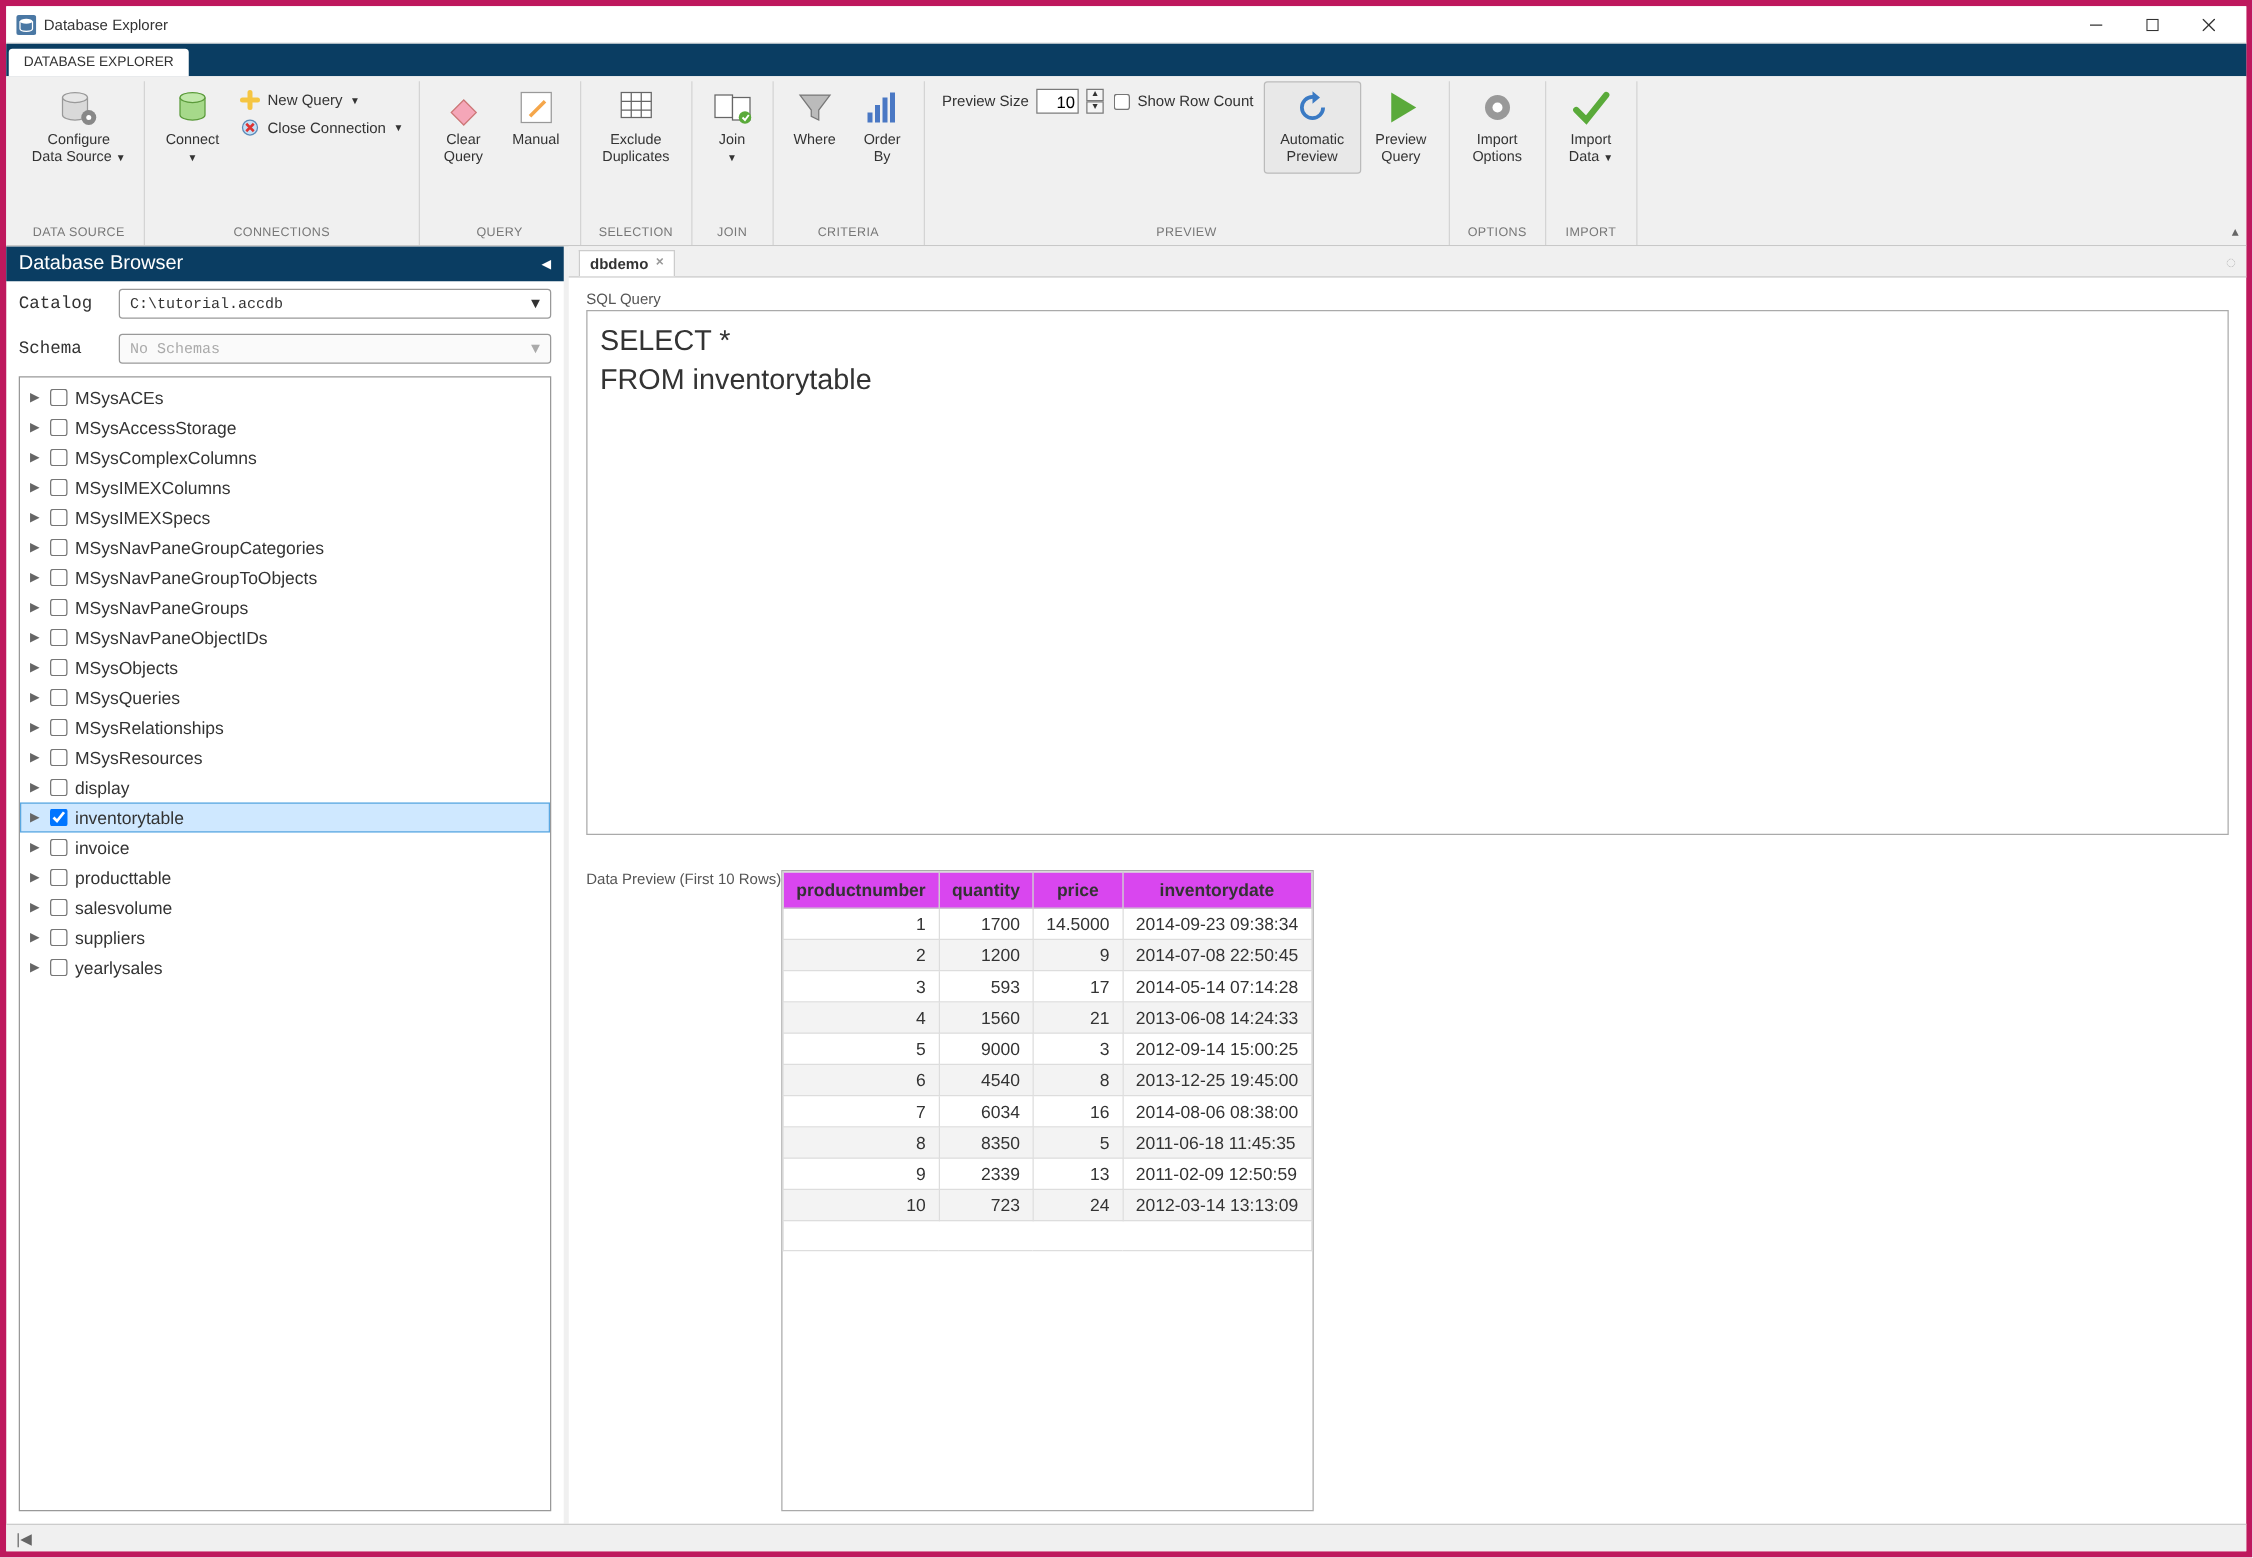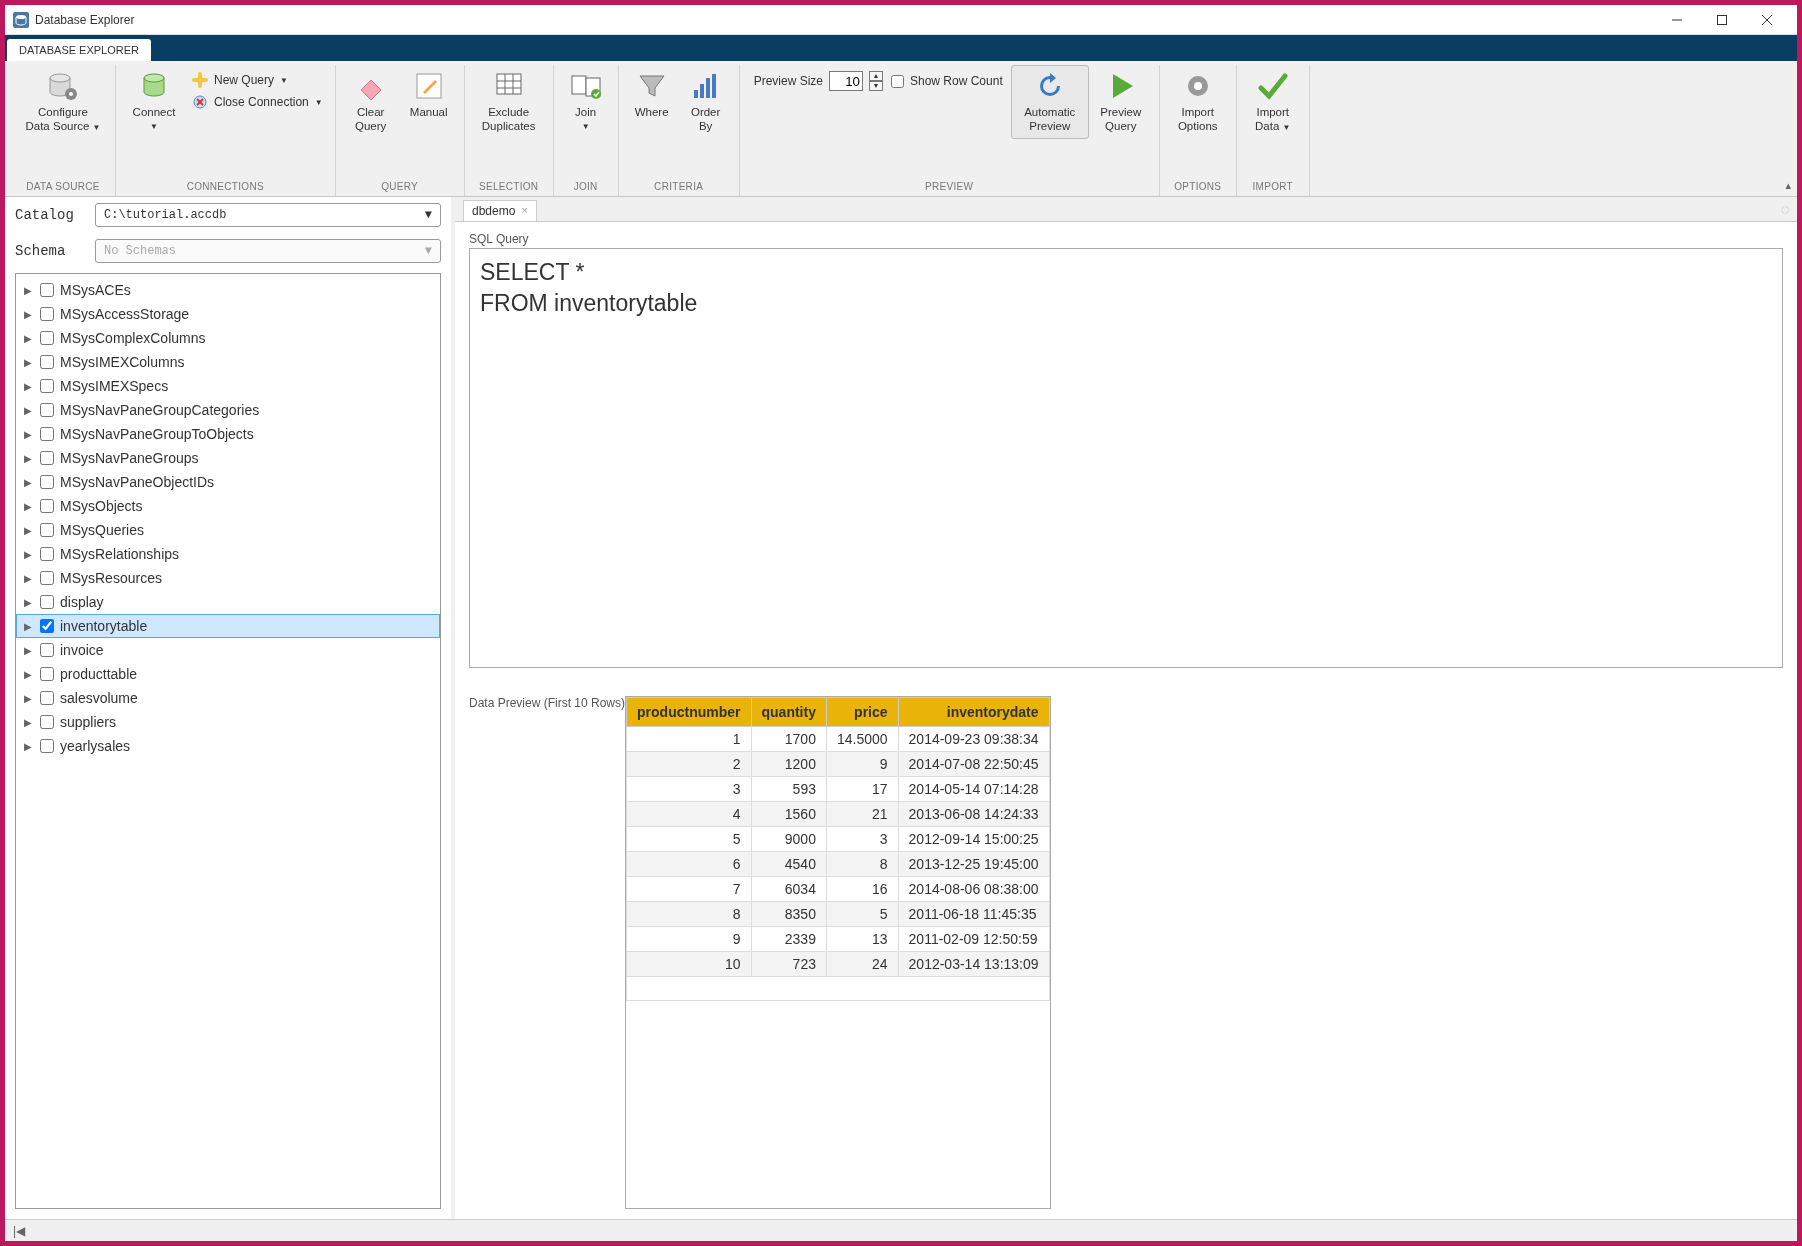--- a/index.html
+++ b/index.html
@@ -39,30 +39,30 @@
 .catalog-row label { font-size:14px; width:70px;}
 .catalog-row .combo { flex:1; border:1px solid #999; border-radius:3px; height:24px; display:flex; align-items:center; padding:0 8px; justify-content:space-between; background:#fff;}
 .catalog-row .combo.disabled { color:#aaa; background:#fafafa;}
 .tree { flex:1; border:1px solid #999; margin:4px 10px 10px 10px; overflow-y:auto; background:#fff; padding:4px 0;}
 .tree-item { display:flex; align-items:center; padding:4px 8px; font-size:14px; gap:6px; cursor:default;}
 .tree-item.selected { background:#cfe8ff; border:1px solid #5aa7e0; padding:3px 7px;}
 .tree-item .exp { width:10px; font-size:10px; color:#666;}
 .tree-item input[type=checkbox]{ width:14px; height:14px;}
 .main { flex:1; display:flex; flex-direction:column; min-width:0;}
 .doc-tabs { height:25px; background:#f0f0f0; display:flex; align-items:flex-end; padding-left:8px; border-bottom:1px solid #ccc; position:relative;}
-.doc-tab { background:#fff; border:1px solid #ccc; border-bottom:none; padding:3px 8px; font-size:12px; display:flex; align-items:flex-start; gap:6px;}
+.doc-tab { background:#fff; border:1px solid #ccc; border-bottom:none; padding:3px 8px; font-size:12px; display:flex; align-items:flex-start; gap:6px;font-weight:bold;}
 .doc-tab .x { color:#999; font-size:11px;}
 .doc-tabs .gear { position:absolute; right:8px; top:4px; color:#aaa; font-size:14px;}
 .main-body { flex:1; display:flex; flex-direction:column; padding:10px 14px; gap:28px; min-height:0;}
 .section-label { font-size:12px; color:#555; margin-bottom:2px;}
 .sql-box { border:1px solid #aaa; height:420px; padding:8px 10px; font-size:23px; font-family:Arial,sans-serif; line-height:1.35; white-space:pre; overflow:auto; background:#fff;}
 .data-wrap { flex:1; display:flex; flex-direction:row; min-height:0;}
 .data-table { border:1px solid #aaa; overflow:auto;}
 table { width:100%; border-collapse:collapse; font-size:14px;}
-th { background:#eab308; text-align:right; font-weight:bold; padding:6px 10px; border:1px solid #ccc;}
+th { background:#d946ef; text-align:center; font-weight:bold; padding:6px 10px; border:1px solid #ccc;}
 td { padding:4px 10px; border:1px solid #ddd;}
 td.num { text-align:right;}
 tr.odd td { background:#fff;}
 tr.even td { background:#f3f3f3;}
 tr.empty td { height:24px;}
 .statusbar { height:22px; background:#f0f0f0; border-top:1px solid #ccc; display:flex; align-items:center; padding:0 8px; color:#666;}
 </style>
 </head>
 <body>
 
@@ -283,20 +283,24 @@
       </div>
       <div class="group-label">IMPORT</div>
     </div>
 
     <div class="collapse-arrow">▴</div>
   </div>
 
   <div class="content">
 
     <div class="sidebar">
+      <div class="sidebar-title">
+        <span>Database Browser</span>
+        <span class="arrow">◀</span>
+      </div>
       <div class="catalog-row">
         <label>Catalog</label>
         <div class="combo">
           <span>C:\tutorial.accdb</span>
           <span>▼</span>
         </div>
       </div>
       <div class="catalog-row">
         <label>Schema</label>
         <div class="combo disabled">

